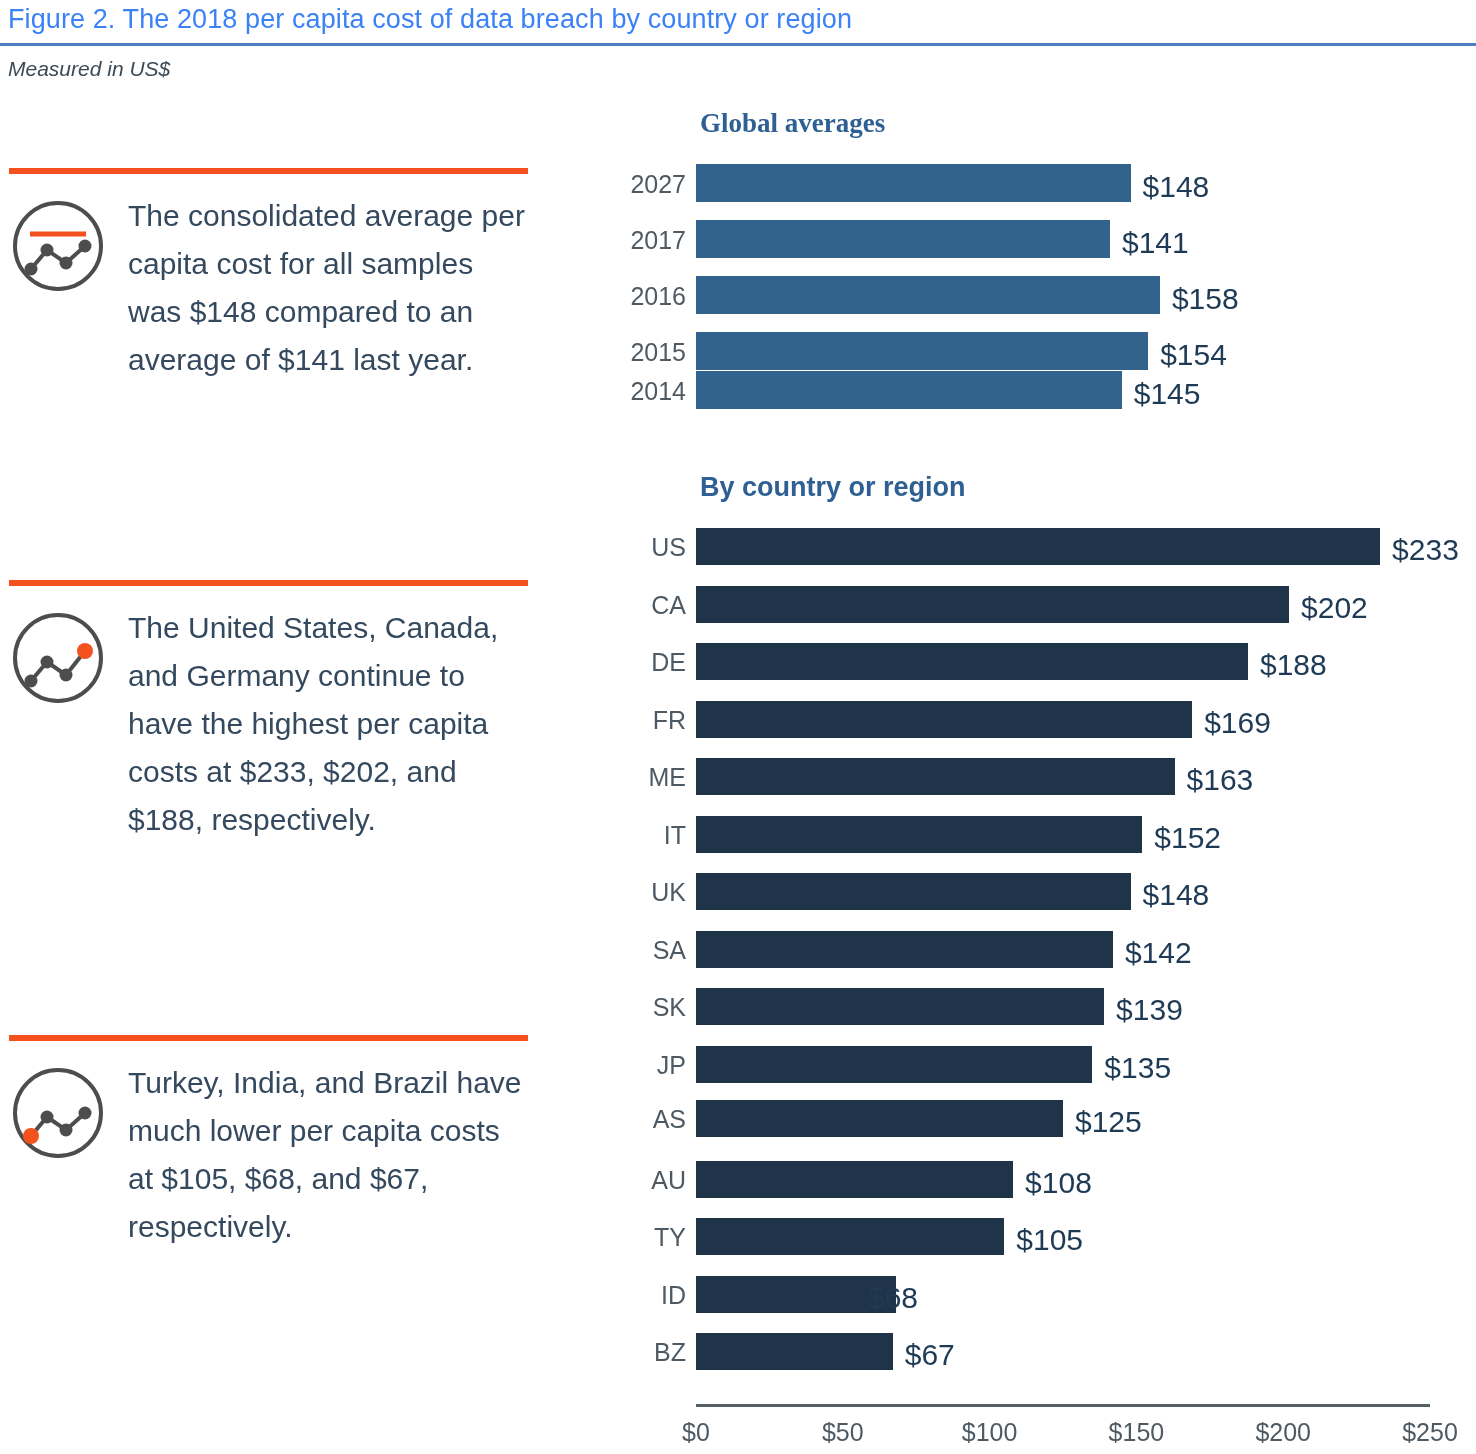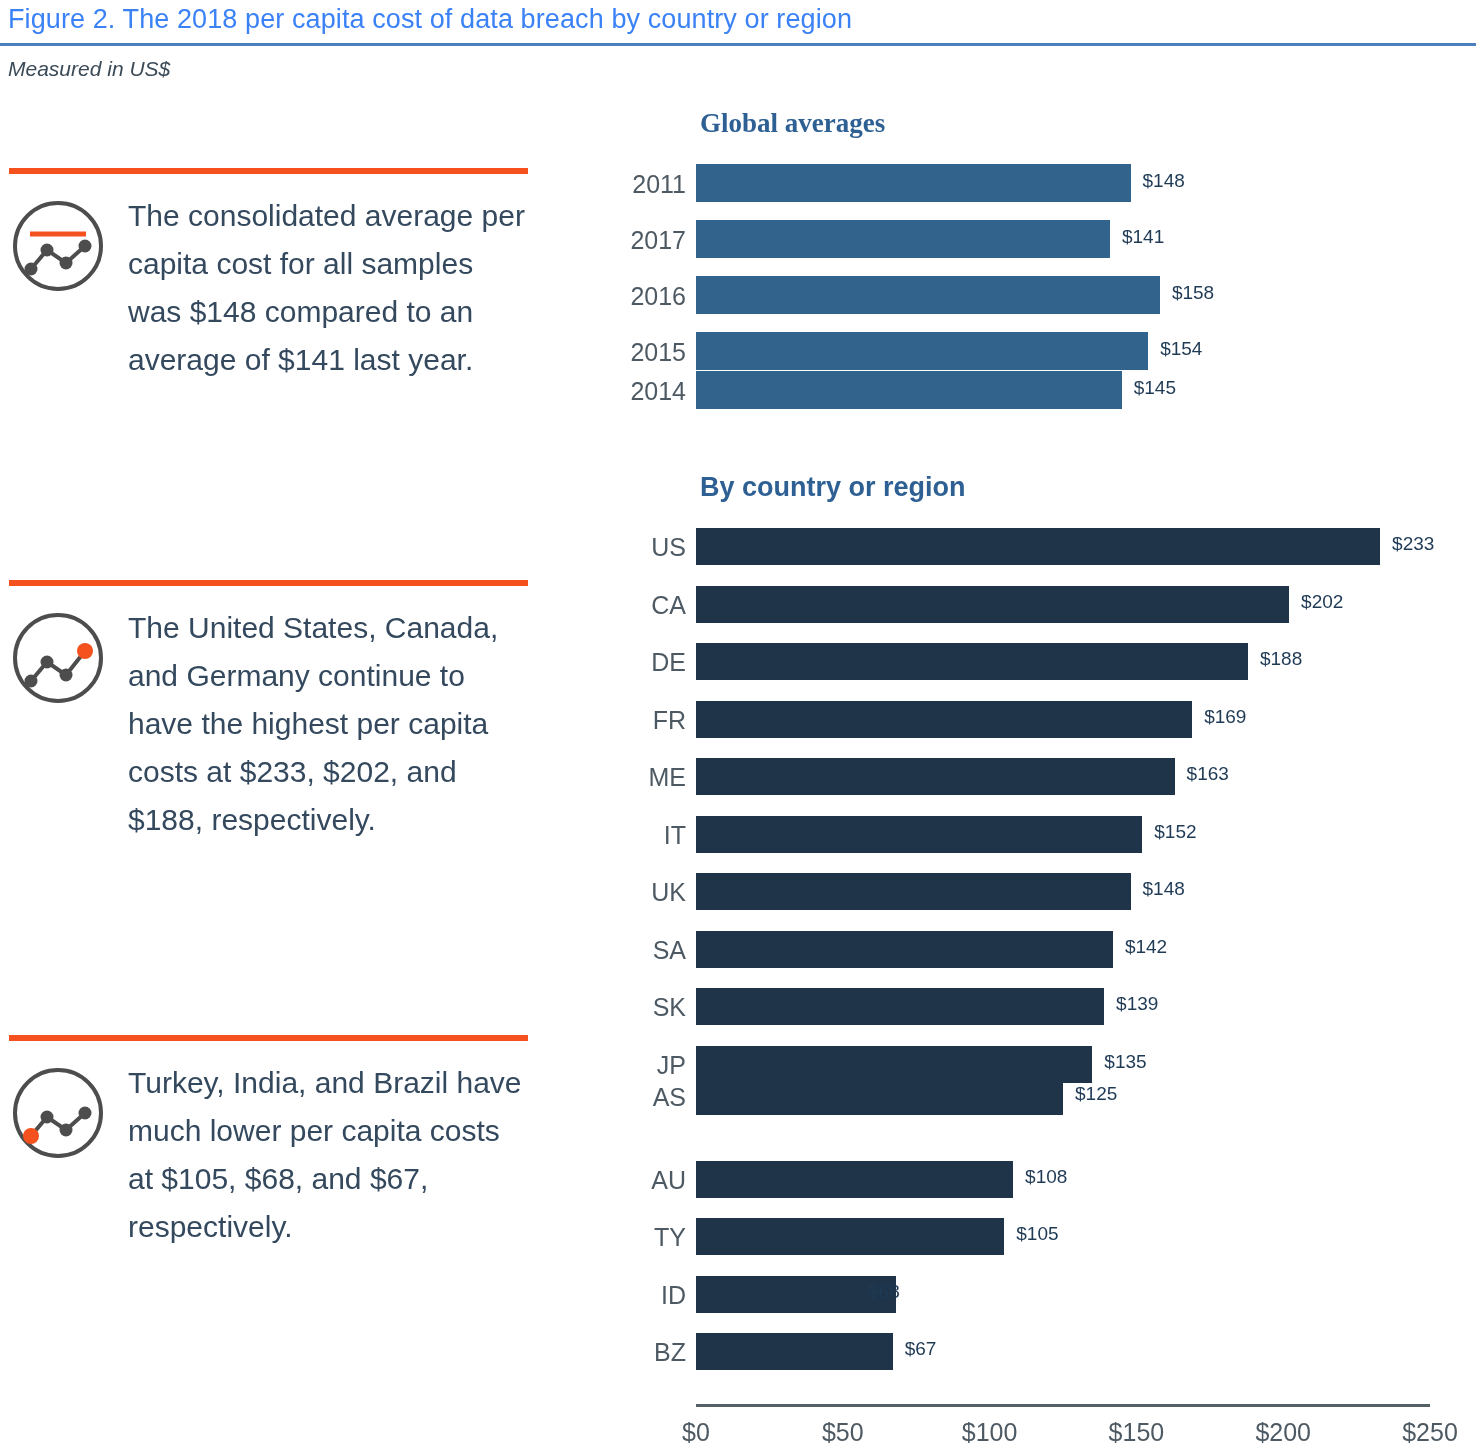--- a/index.html
+++ b/index.html
@@ -106,21 +106,21 @@
     color: #4e5a63;
     white-space: nowrap;
   }
   .bar-rect {
     position: absolute;
     left: 696px;
     top: 0;
   }
   .bar-val {
     position: absolute;
-    font-size: 19px;
+    font-size: 30px;
     color: #1f3a55;
     white-space: nowrap;
   }
 
   .bar-global .bar-rect { background: #32638c; height: 38px; }
   .bar-global .bar-cat  { top: 6px; }
   .bar-global .bar-val  { top: 6px; }
 
   .bar-country .bar-rect { background: #1f3448; height: 37px; }
   .bar-country .bar-cat  { top: 5px; }
@@ -194,21 +194,21 @@
         <circle cx="75" cy="48" r="6.5" fill="#4d4d4d"></circle>
       </svg>
     </div>
     <div class="callout-text">Turkey, India, and Brazil have much lower per capita costs at $105, $68, and $67, respectively.</div>
   </div>
 </div>
 
 <div class="section-heading" style="left:700px; top:108px;font-family:Liberation Serif, serif;">Global averages</div>
 <div class="chart" id="chart-global" style="left:0px; top:164px; width:1476px;">
     <div class="bar-row bar-global" style="position: absolute; left: 0px; top: 0px; width: 1476px; height: 38px;">
-      <div class="bar-cat">2011</div>
+      <div class="bar-cat">2027</div>
       <div class="bar-rect" style="width: 434.528px;"></div>
       <div class="bar-val" style="left: 1142.53px;">$148</div>
     </div>
     <div class="bar-row bar-global" style="position: absolute; left: 0px; top: 56px; width: 1220px; height: 38px;">
       <div class="bar-cat">2017</div>
       <div class="bar-rect" style="width: 413.976px;"></div>
       <div class="bar-val" style="left: 1121.98px;">$141</div>
     </div>
     <div class="bar-row bar-global" style="position: absolute; left: 0px; top: 112px; width: 1476px; height: 38px;">
       <div class="bar-cat">2016</div>
@@ -272,21 +272,21 @@
     <div class="bar-row bar-country" style="position: absolute; left: 0px; top: 460px; width: 1476px; height: 37px;">
       <div class="bar-cat">SK</div>
       <div class="bar-rect" style="width: 408.104px;"></div>
       <div class="bar-val" style="left: 1116.1px;">$139</div>
     </div>
     <div class="bar-row bar-country" style="position: absolute; left: 0px; top: 517.5px; width: 1476px; height: 37px;">
       <div class="bar-cat">JP</div>
       <div class="bar-rect" style="width: 396.36px;"></div>
       <div class="bar-val" style="left: 1104.36px;">$135</div>
     </div>
-    <div class="bar-row bar-country" style="position: absolute; left: 0px; top: 550px; width: 1280px; height: 37px;">
+    <div class="bar-row bar-country" style="position: absolute; left: 0px; top: 572px; width: 1280px; height: 37px;">
       <div class="bar-cat">AS</div>
       <div class="bar-rect" style="width: 367px;"></div>
       <div class="bar-val" style="left: 1075px;">$125</div>
     </div>
     <div class="bar-row bar-country" style="position: absolute; left: 0px; top: 632.5px; width: 1476px; height: 37px;">
       <div class="bar-cat">AU</div>
       <div class="bar-rect" style="width: 317.088px;"></div>
       <div class="bar-val" style="left: 1025.09px;">$108</div>
     </div>
     <div class="bar-row bar-country" style="position: absolute; left: 0px; top: 690px; width: 1476px; height: 37px;">

